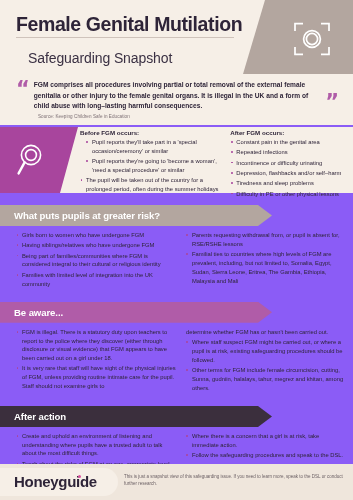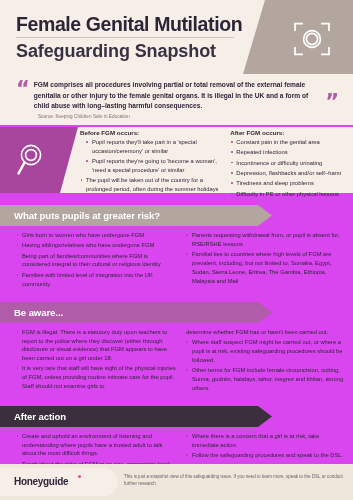--- a/index.html
+++ b/index.html
@@ -11,21 +11,21 @@
     width: 353px;
     height: 500px;
     overflow: hidden;
     font-family: "Liberation Sans", sans-serif;
     color: #2e2438;
   }
   #page {
     position: relative;
     width: 353px;
     height: 500px;
-    background: #d946ef;
+    background: #8b5cf6;
     overflow: hidden;
   }
 
   
   .header {
     position: relative;
     height: 74px;
     background: #f6efe7;
     overflow: hidden;
   }
@@ -59,25 +59,25 @@
     line-height: 1.05;
     margin: 0;
   }
   .title-rule {
     width: 218px;
     height: 1px;
     background: #cfc3bb;
     margin: 3px 0 3px 0;
   }
   .subtitle {
-    font-size: 18px;
-    font-weight: bold;
+    font-size: 14px;
+    font-weight: normal;
     color: #3a3043;
     letter-spacing: -0.1px;
-    margin: 0;
+    margin: 12px;
   }
 
   
   .quote-block {
     position: relative;
     padding: 6px 14px 6px 16px;
     background: #f6efe7;
   }
   .quote-row {
     display: flex;
@@ -234,21 +234,21 @@
     width: 118px;
     background: #f6efe7;
     border-radius: 0 14px 14px 0;
   }
   .logo-text {
     position: absolute;
     left: 14px;
     top: 4px;
     height: 28px;
     line-height: 28px;
-    font-size: 10px;
+    font-size: 15px;
     font-weight: bold;
     color: #2e2438;
     letter-spacing: -0.3px;
   }
   .logo-dot {
     position: absolute;
     left: 77.5px;
     top: 11px;
     width: 3.4px;
     height: 3.4px;

